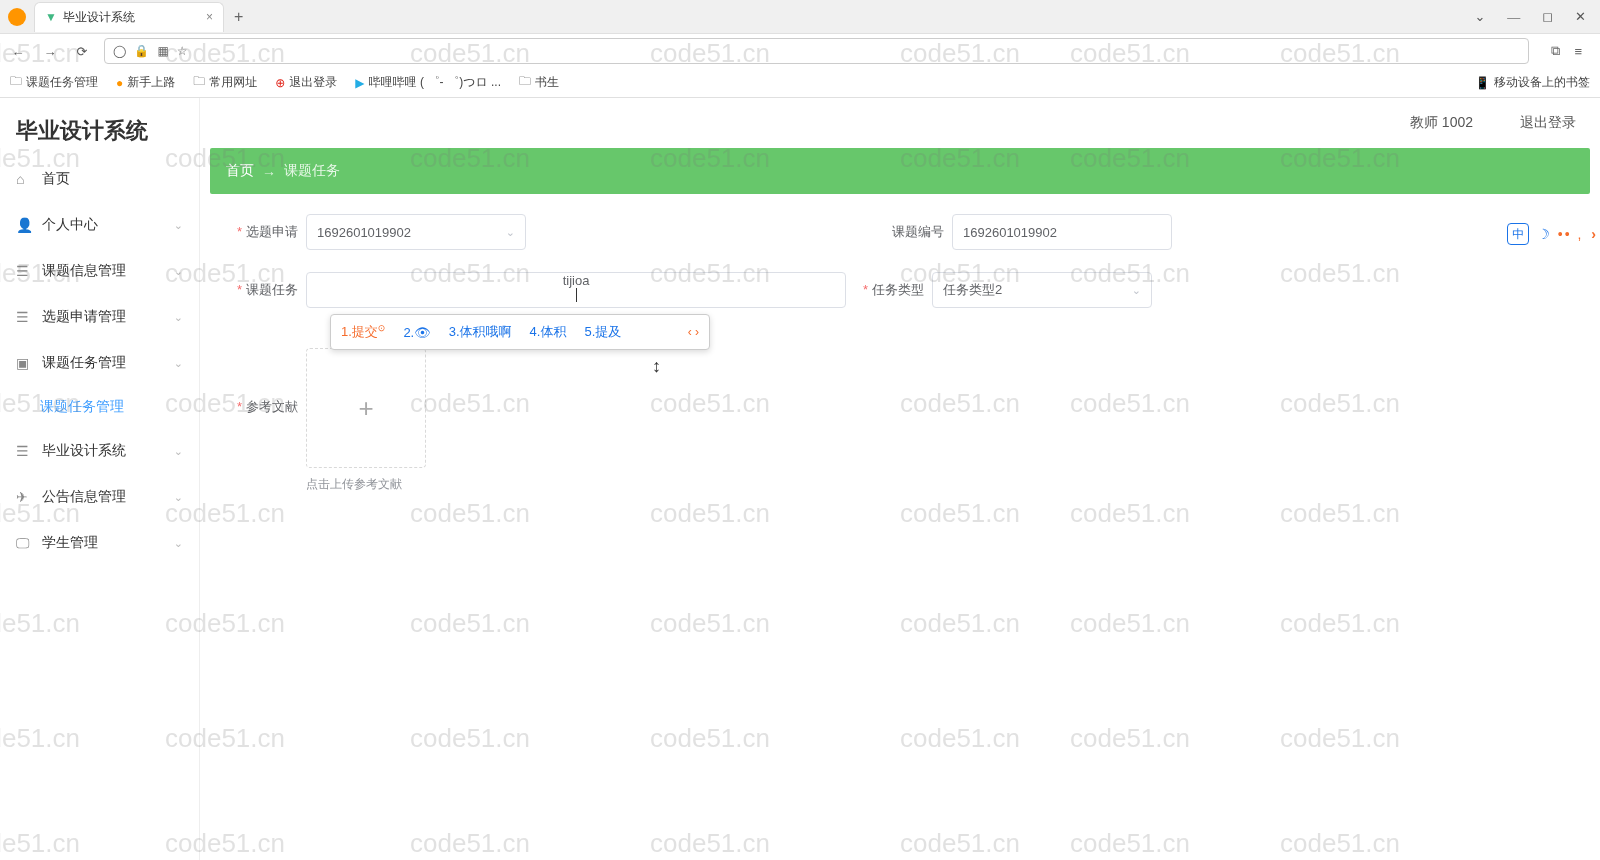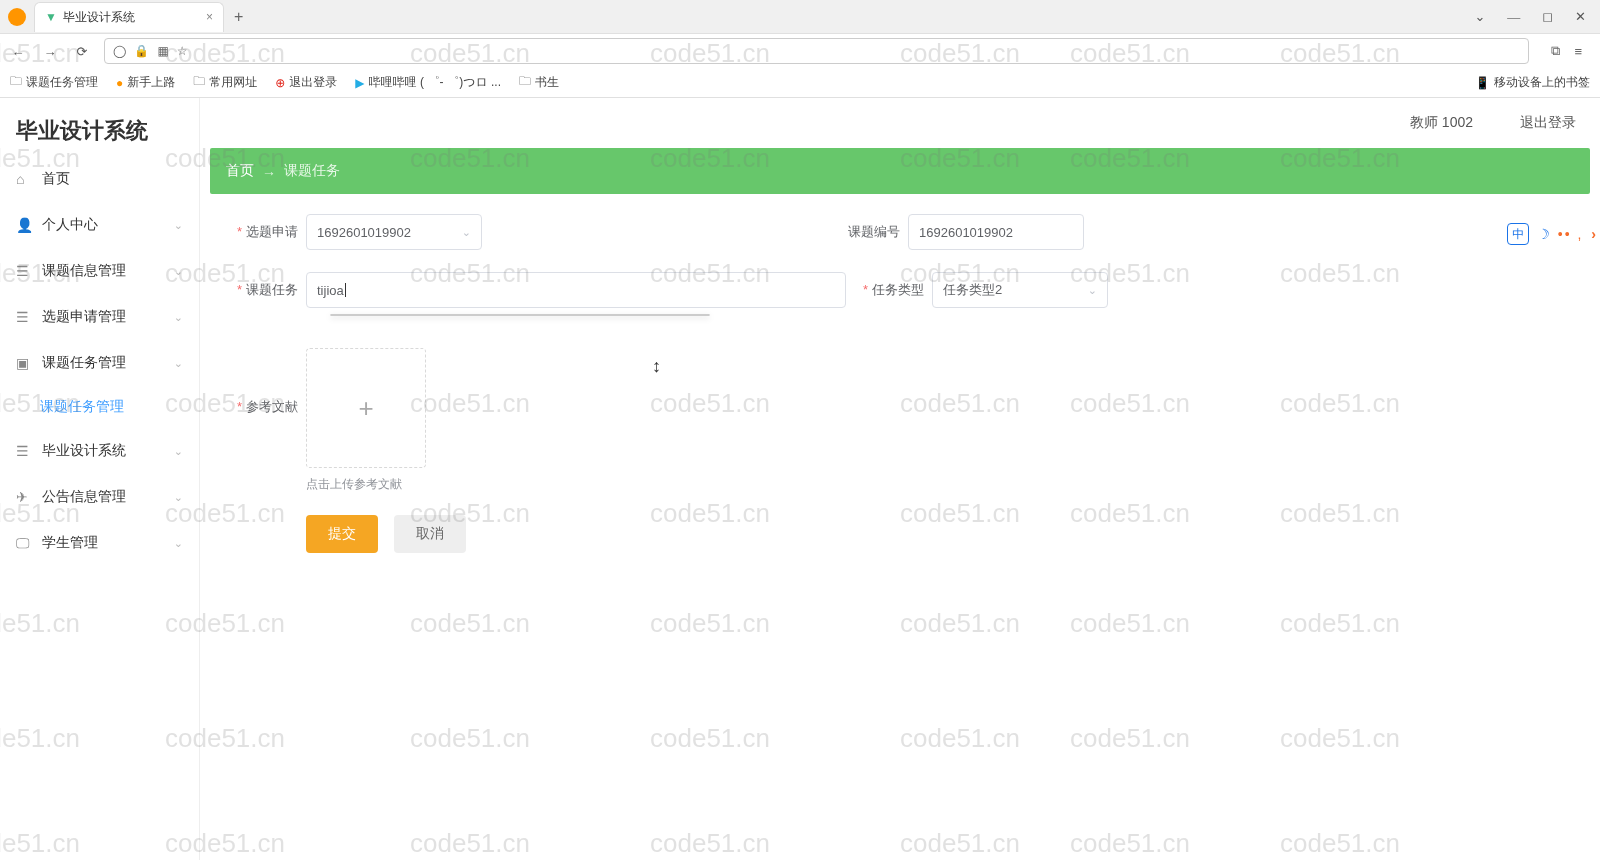--- a/index.html
+++ b/index.html
@@ -47,22 +47,22 @@
 .breadcrumb .bc-cur { color: #e8f8e8; }
 
 .form { padding: 20px 10px; }
 .row { display: flex; align-items: center; margin-bottom: 22px; }
 .grp { display: flex; align-items: center; }
 .label { width: 78px; text-align: right; color: #606266; font-size: 13px; margin-right: 8px; position: relative; }
 .req::before { content: "*"; color: #f56c6c; margin-right: 4px; }
 .input, .select { height: 36px; border: 1px solid #dcdfe6; border-radius: 4px; padding: 0 10px; display: flex; align-items: center; color: #606266; background: #fff; font-size: 13px; }
 .select { justify-content: space-between; }
 .sel-arrow { color: #c0c4cc; font-size: 11px; margin-left: 10px; }
-.txt-wide { width: 540px; }
-.sel-200 { width: 176px; }
+.txt-wide { width: 540px; flex-direction: column; }
+.sel-200 { width: 220px; }
 .upload-box { width: 120px; height: 120px; border: 1px dashed #d9d9d9; border-radius: 4px; display: flex; align-items: center; justify-content: center; color: #aaa; font-size: 26px; cursor: pointer; }
 .upload-tip { font-size: 12px; color: #909399; margin-top: 8px; }
 .btn { height: 38px; padding: 0 22px; border: none; border-radius: 4px; cursor: pointer; font-size: 14px; }
 .btn-primary { background: #f5a623; color: #fff; }
 .btn-default { background: #eee; color: #666; margin-left: 16px; }
 
 
 .ime { position: absolute; left: 340px; top: 98px; width: 380px; background: #fff; border: 1px solid #ccc; border-radius: 4px; box-shadow: 0 2px 6px rgba(0,0,0,0.15); z-index: 20; font-size: 13px; }
 .ime-edit { padding: 8px 10px; color: #1a73e8; border-bottom: 1px solid #eee; position: relative; }
 .ime-logo { position: absolute; right: -18px; top: 5px; width: 20px; height: 18px; background: #f56c2c; color: #fff; border-radius: 3px; font-size: 11px; display: flex; align-items: center; justify-content: center; font-weight: bold; }
@@ -238,37 +238,41 @@
           <div class="grp" style="margin-left:0">
             <span class="label req">任务类型</span>
             <div class="select sel-200">
               <span>任务类型2</span>
               <span class="sel-arrow">⌄</span>
             </div>
           </div>
           <span class="resize-cursor">↕</span>
 
           <div class="ime" style="top:42px; left:110px;">
+            <div class="ime-cands">
+              <span class="cand first"><span>1.提交</span><sup style="font-size:9px">⊙</sup></span>
+              <span class="cand"><span>2.</span>👁</span>
+              <span class="cand">3.体积哦啊</span>
+              <span class="cand">4.体积</span>
+              <span class="cand">5.提及</span>
+              <span class="ime-arrows">‹ ›</span>
+            </div>
           </div>
         </div>
 
         <div class="row" style="align-items:flex-start; margin-top:40px">
           <span class="label req" style="margin-top:50px">参考文献</span>
           <div>
             <div class="upload-box">
               <span>+</span>
             </div>
             <div class="upload-tip">点击上传参考文献</div>
           </div>
         </div>
 
-        <div class="row" style="margin-left:86px; margin-top:20px">
-          <button class="btn btn-primary">提交</button>
-          <button class="btn btn-default">取消</button>
-        </div>
       </div>
 
       <div class="ime-indicator">
         <span class="zh">中</span>
         <span class="moon">☽</span>
         <span class="dots">•• ,</span>
         <span class="more">›</span>
       </div>
     </div>
 

